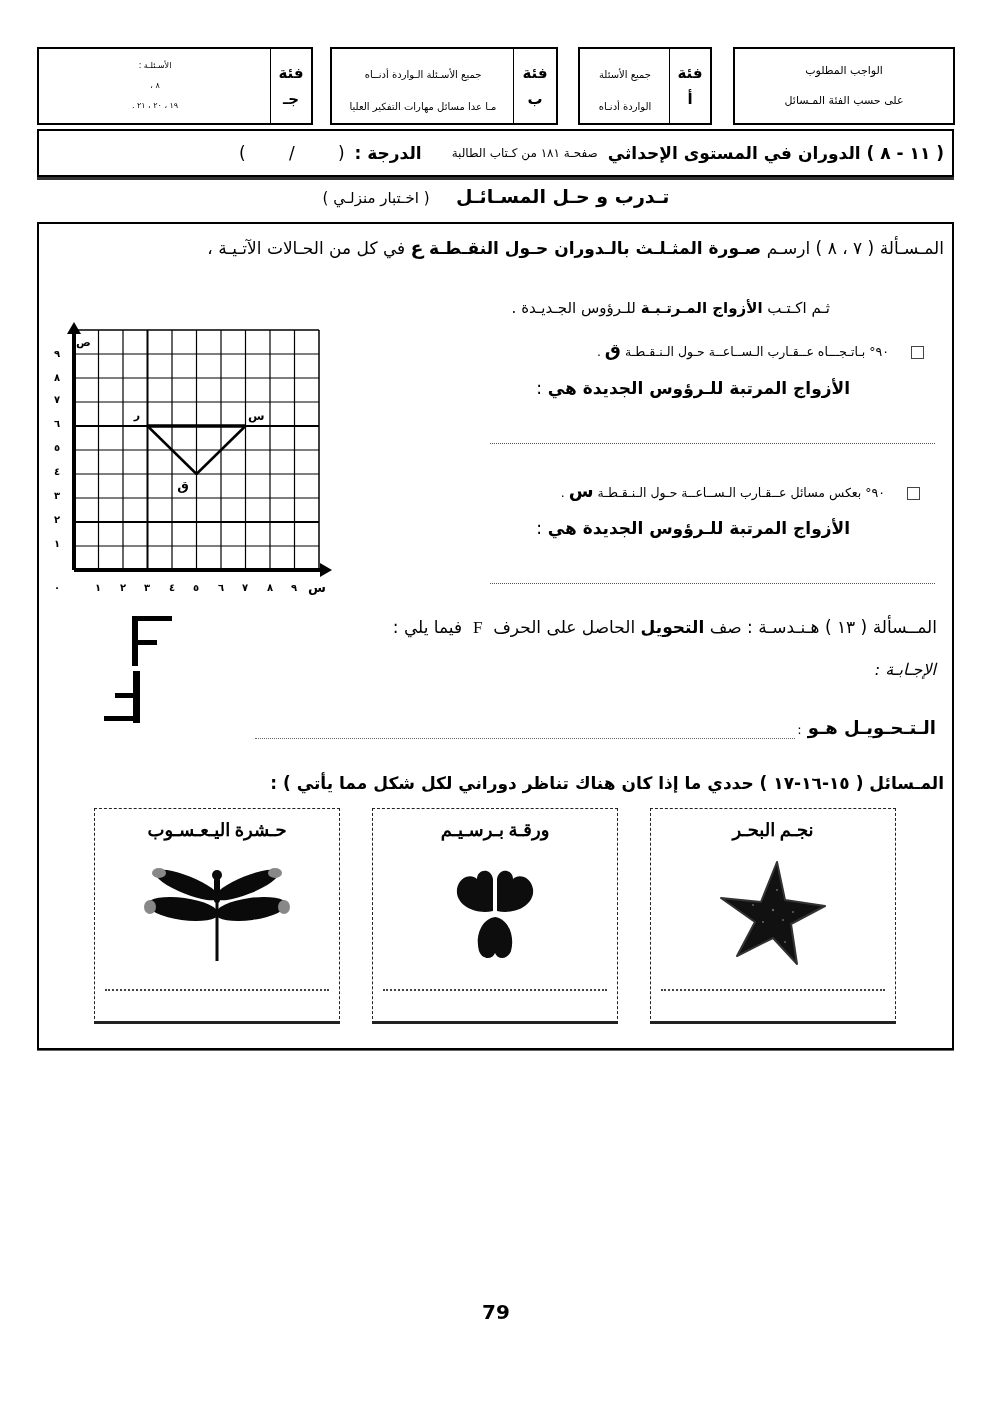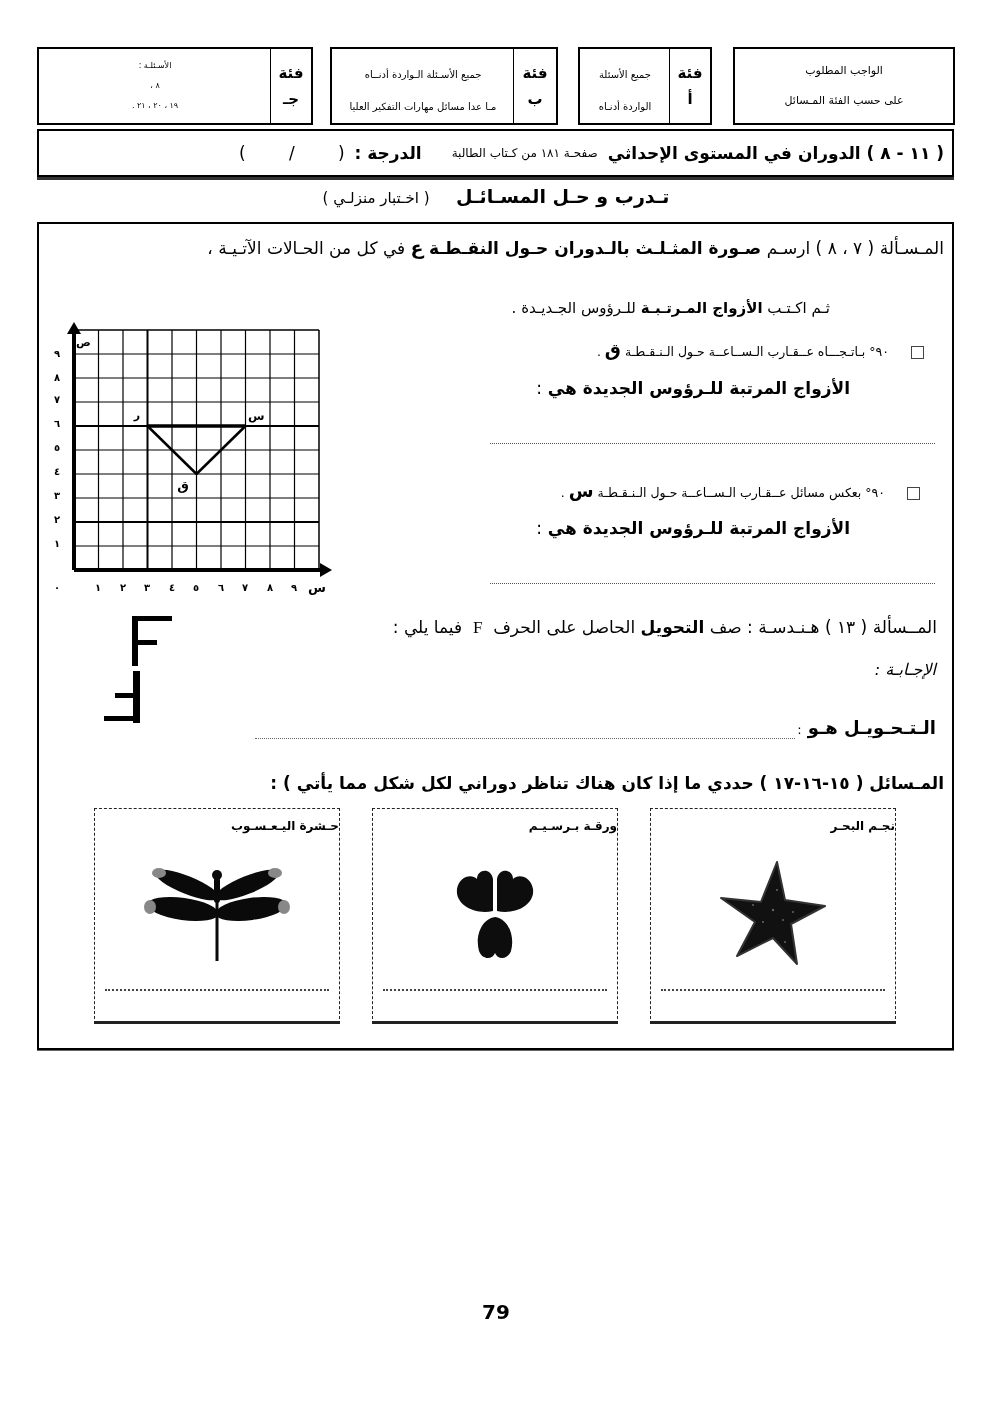--- a/index.html
+++ b/index.html
@@ -27,21 +27,21 @@
     .opt { position: absolute; direction: rtl; font-size: 12.5px; white-space: nowrap; }
     .chk { display: inline-block; width: 11px; height: 11px; border: 1px solid #444; vertical-align: middle; margin-left: 18px; }
     .pairs { position: absolute; direction: rtl; font-size: 17px; font-weight: bold; white-space: nowrap; }
     .dots { position: absolute; border-bottom: 1.5px dotted #555; height: 0; }
     .axisnum { position: absolute; font-size: 10px; font-weight: bold; width: 14px; text-align: center; }
     .q13 { right: 55px; top: 617px; font-size: 17px; }
     .ans { right: 56px; top: 660px; font-size: 16px; font-style: italic; }
     .trans { right: 56px; top: 717px; font-size: 18px; font-weight: bold; }
     .q15 { right: 48px; top: 773px; font-size: 17px; }
     .card { position: absolute; top: 808px; width: 246px; height: 216px; border: 1px dashed #222; box-sizing: border-box; border-bottom: 3px solid #222; }
-    .card-title { position: absolute; top: 10px; left: 0; right: 0; text-align: right; direction: rtl; font-weight: bold; font-size: 12px; }
+    .card-title { position: absolute; top: 10px; left: 0; right: 0; text-align: center; direction: rtl; font-weight: bold; font-size: 18px; font-family: Liberation Serif, serif; }
     .card-dots { position: absolute; left: 10px; right: 10px; top: 180px; border-bottom: 2px dotted #444; }
     .card-img { position: absolute; left: 0; right: 0; top: 48px; height: 115px; display: flex; align-items: center; justify-content: center; }
     .pagenum { position: absolute; left: 0; width: 992px; top: 1300px; text-align: center; font-size: 20px; font-weight: bold; }
   </style>
 </head>
 <body>
 
 <div class="hbox" style="left:733px; width:222px; border-width:2px;">
   <div class="hcell rtl" style="left:0; right:0;">
     <div class="main-req">الواجب المطلوب</div>

